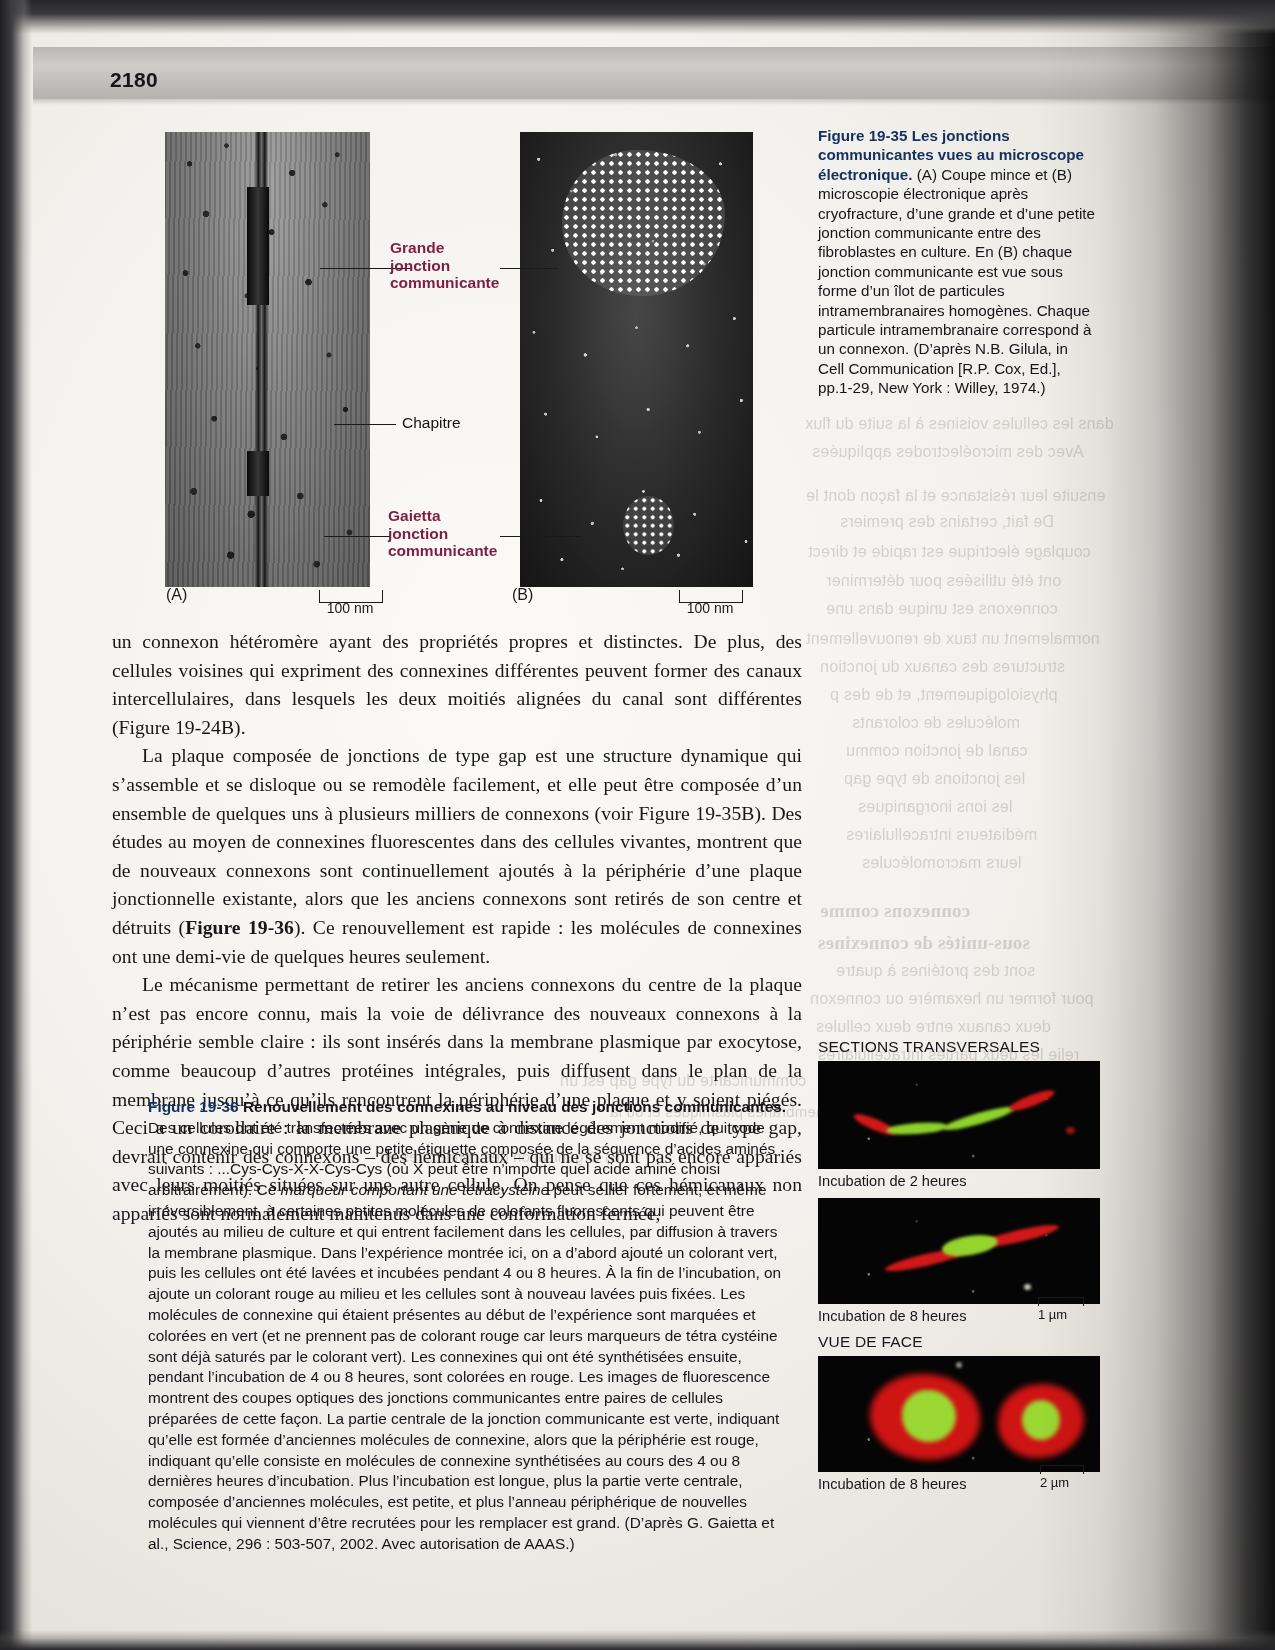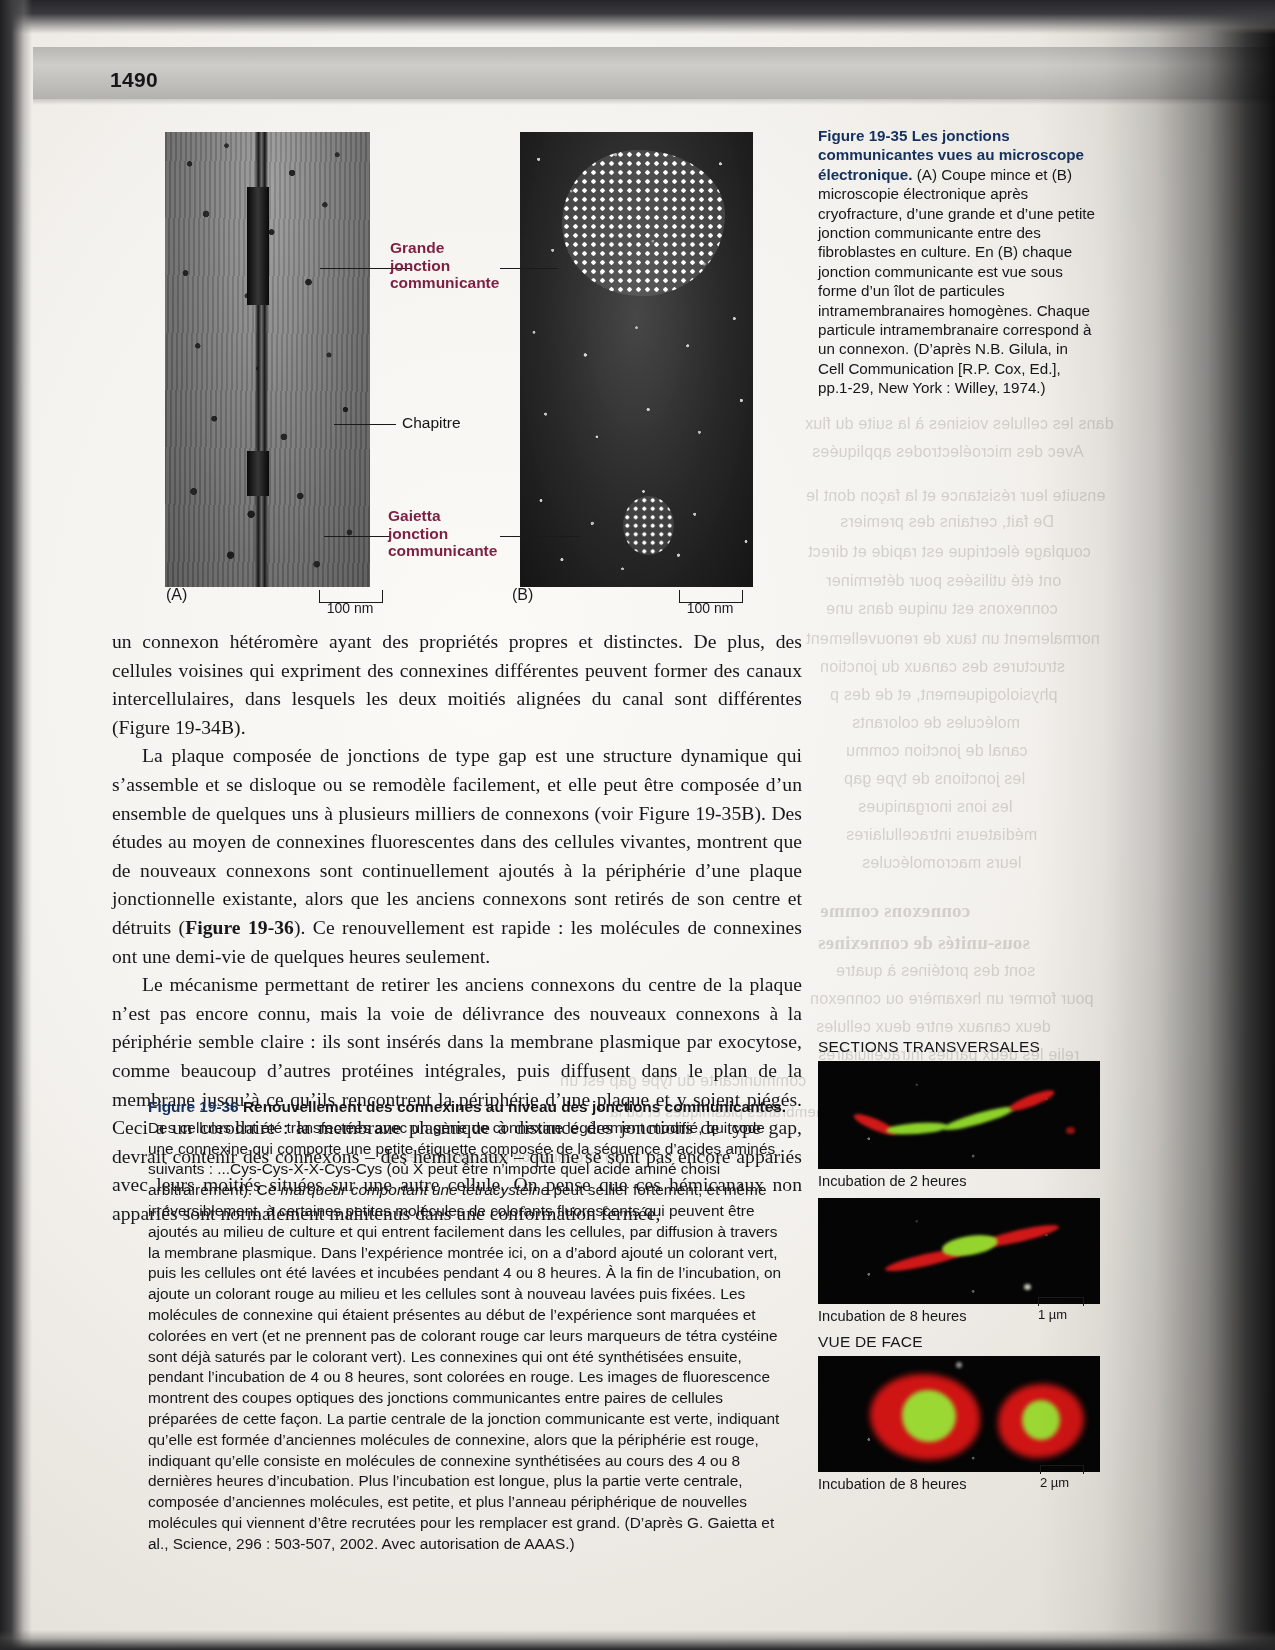--- a/index.html
+++ b/index.html
@@ -255,21 +255,21 @@
   <div class="showthrough st-serif" style="left:818px;top:932px;font-size:19px;font-weight:bold;">sous-unités de connexines</div>
   <div class="showthrough" style="left:836px;top:962px;font-size:16px;">sont des protéines à quatre</div>
   <div class="showthrough" style="left:810px;top:990px;font-size:16px;">pour former un hexamère ou connexon</div>
   <div class="showthrough" style="left:816px;top:1018px;font-size:16px;">deux canaux entre deux cellules</div>
   <div class="showthrough" style="left:818px;top:1046px;font-size:16px;">relie les deux parties intracellulaires</div>
   <div class="showthrough" style="left:560px;top:1072px;font-size:16px;">communicante du type gap est un</div>
   <div class="showthrough" style="left:380px;top:1148px;font-size:15px;">(B) Organisation des connexines en</div>
   <div class="showthrough" style="left:610px;top:1103px;font-size:15px;">deux membranes plasmiques et où la</div>
 
   <div id="headerband"></div>
-  <div id="pagenum">1490</div>
+  <div id="pagenum">2180</div>
 
   <div id="fig35">
     <div class="em" id="emA">
       <div class="grain"></div>
       <div class="memb"></div>
       <div class="plaqueA"></div>
       <div class="plaqueB"></div>
     </div>
     <div class="em" id="emB">
       <div class="speck"></div>
@@ -304,21 +304,21 @@
   <div class="panel-letter" style="left:512px;top:586px;">(B)</div>
   <div class="scalebar" style="left:679px;top:590px;width:62px;"></div>
   <div class="scaletxt" style="left:660px;top:600px;width:100px;">100 nm</div>
 
   <div id="sidecol">
     <div class="sidecap"><span class="t">Figure 19-35</span> <span class="h">Les jonctions communicantes vues au microscope électronique.</span><span> (A) Coupe mince et (B) microscopie électronique après cryofracture, d’une grande et d’une petite jonction communicante entre des fibroblastes en culture. En (B) chaque jonction communicante est vue sous forme d’un îlot de particules intramembranaires homogènes. Chaque particule intramembranaire correspond à un connexon. (D’après N.B. Gilula, in Cell Communication [R.P. Cox, Ed.], pp.1-29, New York : Willey, 1974.)</span></div>
   </div>
 
   <div id="bodycol">
     <div class="bodytext" style="margin-top:508px;">
-      <p>un connexon hétéromère ayant des propriétés propres et distinctes. De plus, des cellules voisines qui expriment des connexines différentes peuvent former des canaux intercellulaires, dans lesquels les deux moitiés alignées du canal sont différentes (Figure 19-34B).</p>
+      <p>un connexon hétéromère ayant des propriétés propres et distinctes. De plus, des cellules voisines qui expriment des connexines différentes peuvent former des canaux intercellulaires, dans lesquels les deux moitiés alignées du canal sont différentes (Figure 19-24B).</p>
     </div>
     <div class="bodytext">
       <p class="ind"><span>La plaque composée de jonctions de type gap est une structure dynamique qui s’assemble et se disloque ou se remodèle facilement, et elle peut être composée d’un ensemble de quelques uns à plusieurs milliers de connexons (voir Figure 19-35B). Des études au moyen de connexines fluorescentes dans des cellules vivantes, montrent que de nouveaux connexons sont continuellement ajoutés à la périphérie d’une plaque jonctionnelle existante, alors que les anciens connexons sont retirés de son centre et détruits (</span><b>Figure 19-36</b><span>). Ce renouvellement est rapide : les molécules de connexines ont une demi-vie de quelques heures seulement.</span></p>
     </div>
     <div class="bodytext">
       <p class="ind">Le mécanisme permettant de retirer les anciens connexons du centre de la plaque n’est pas encore connu, mais la voie de délivrance des nouveaux connexons à la périphérie semble claire : ils sont insérés dans la membrane plasmique par exocytose, comme beaucoup d’autres protéines intégrales, puis diffusent dans le plan de la membrane jusqu’à ce qu’ils rencontrent la périphérie d’une plaque et y soient piégés. Ceci a un corollaire : la membrane plasmique à distance des jonctions de type gap, devrait contenir des connexons – des hémicanaux – qui ne se sont pas encore appariés avec leurs moitiés situées sur une autre cellule. On pense que ces hémicanaux non appariés sont normalement maintenus dans une conformation fermée,</p>
     </div>
   </div>
 
   <div id="fig36cap">

